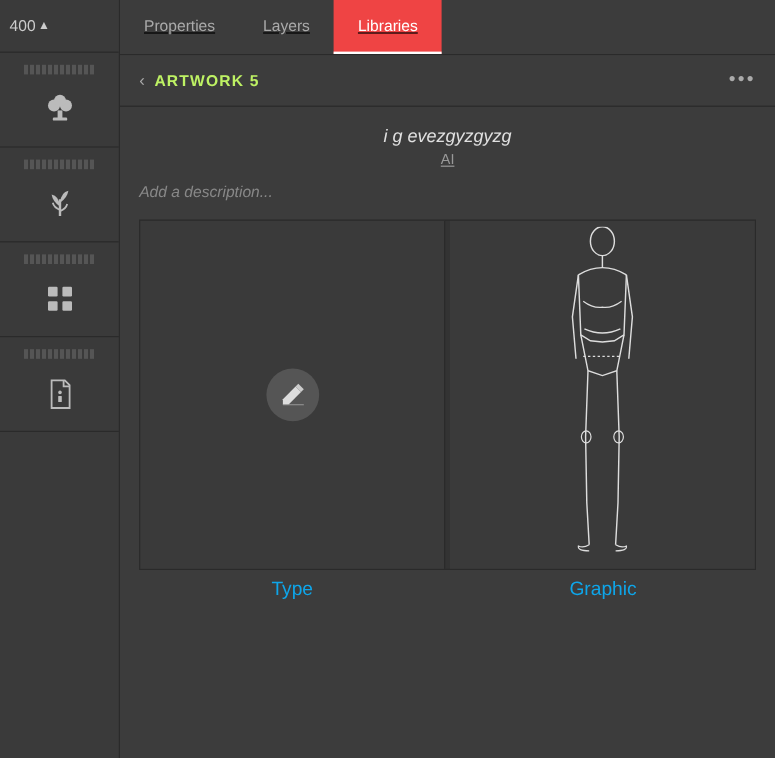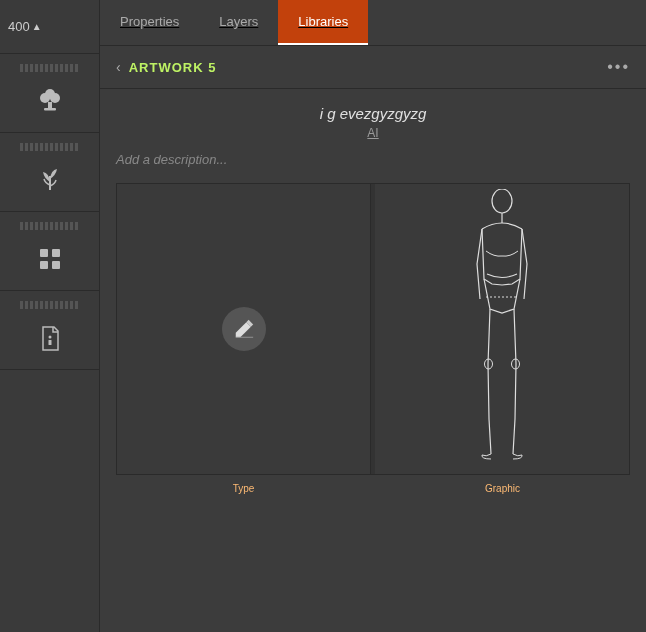--- a/index.html
+++ b/index.html
@@ -19,21 +19,21 @@
       background: #3a3a3a;
       display: flex;
       flex-direction: column;
       align-items: center;
       padding-top: 0;
       border-right: 1px solid #2a2a2a;
     }
 
     .zoom-control {
       width: 100%;
-      height: 54px;
+      height: 44px;
       background: #3a3a3a;
       display: flex;
       align-items: center;
       justify-content: flex-start;
       padding: 0 8px;
       border-bottom: 1px solid #2a2a2a;
     }
 
     .zoom-value {
       color: #ccc;
@@ -108,21 +108,21 @@
       cursor: pointer;
       border-bottom: 2px solid transparent;
       height: 100%;
       display: flex;
       align-items: center;
     }
 
     .tab.active {
       color: #fff;
       border-bottom: 2px solid #fff;
-      background: #c2410c;
+      background: #ef4444;
     }
 
     
     .content-area {
       flex: 1;
       display: flex;
       flex-direction: column;
       padding: 0;
       overflow: hidden;
     }
@@ -247,22 +247,22 @@
 
     
     .grid-labels {
       display: grid;
       grid-template-columns: 1fr 1fr;
       gap: 4px;
       margin-top: 8px;
     }
 
     .grid-label {
-      color: #fdba74;
-      font-size: 10px;
+      color: #0ea5e9;
+      font-size: 16px;
       text-align: center;
     }
   </style>
 </head>
 <body>
 
 <div class="left-sidebar">
   <div class="zoom-control">
     <span class="zoom-value">400</span>
     <span class="zoom-arrow">▲</span>

